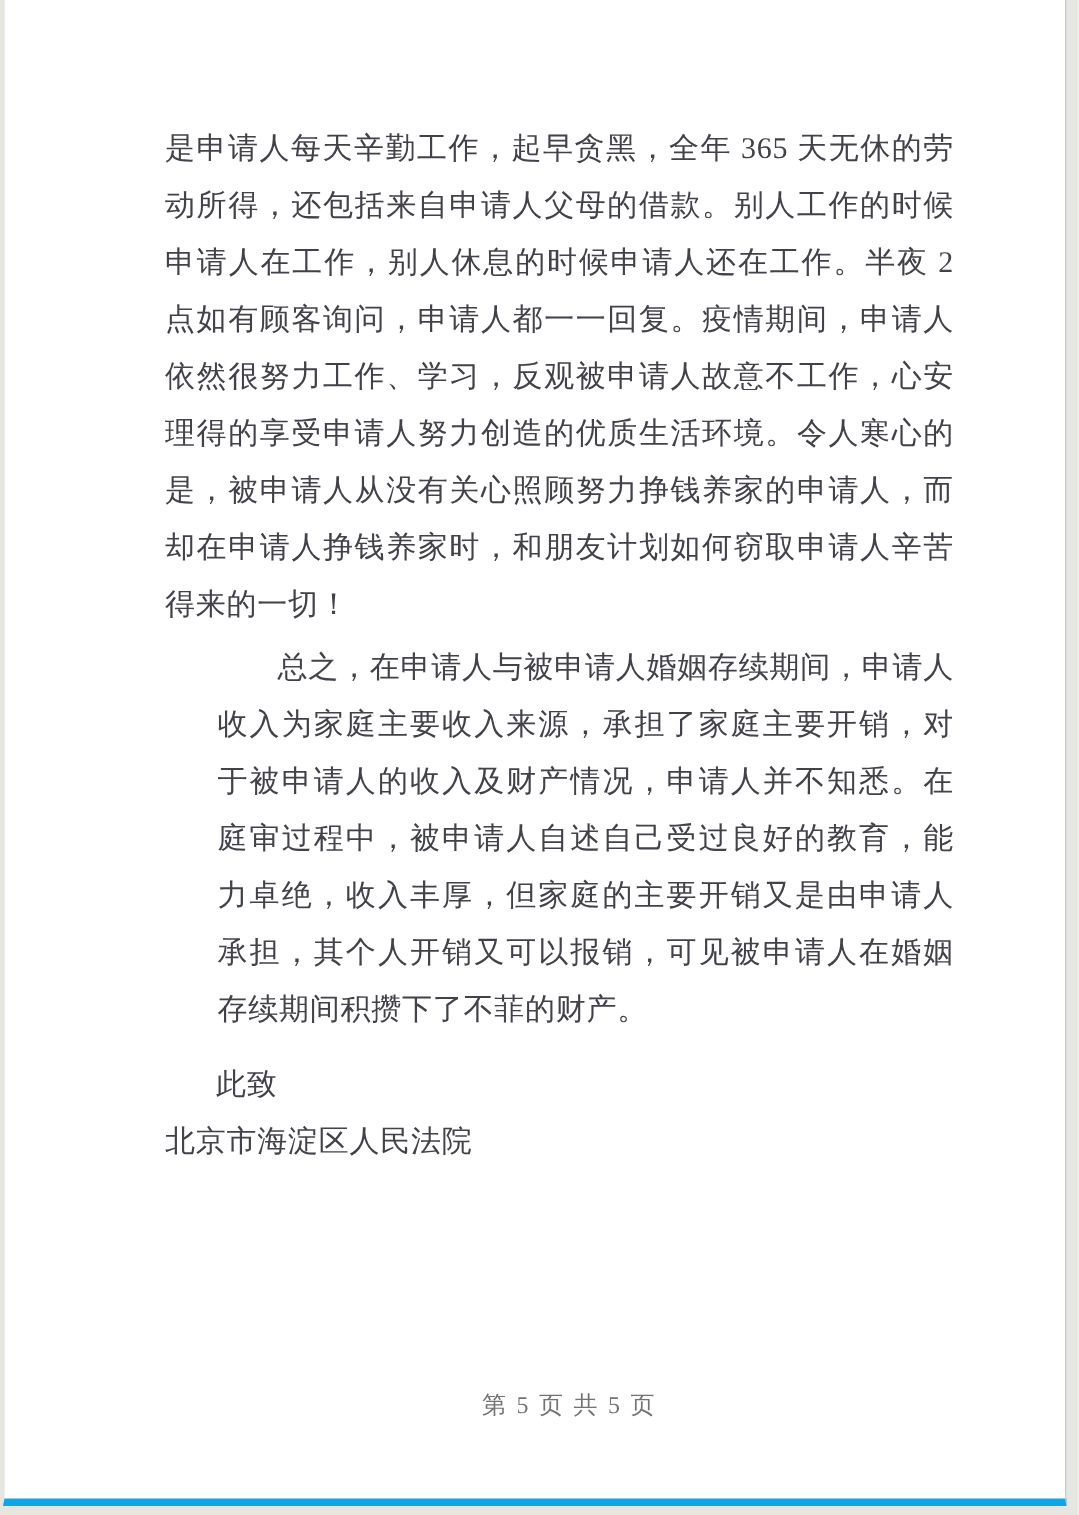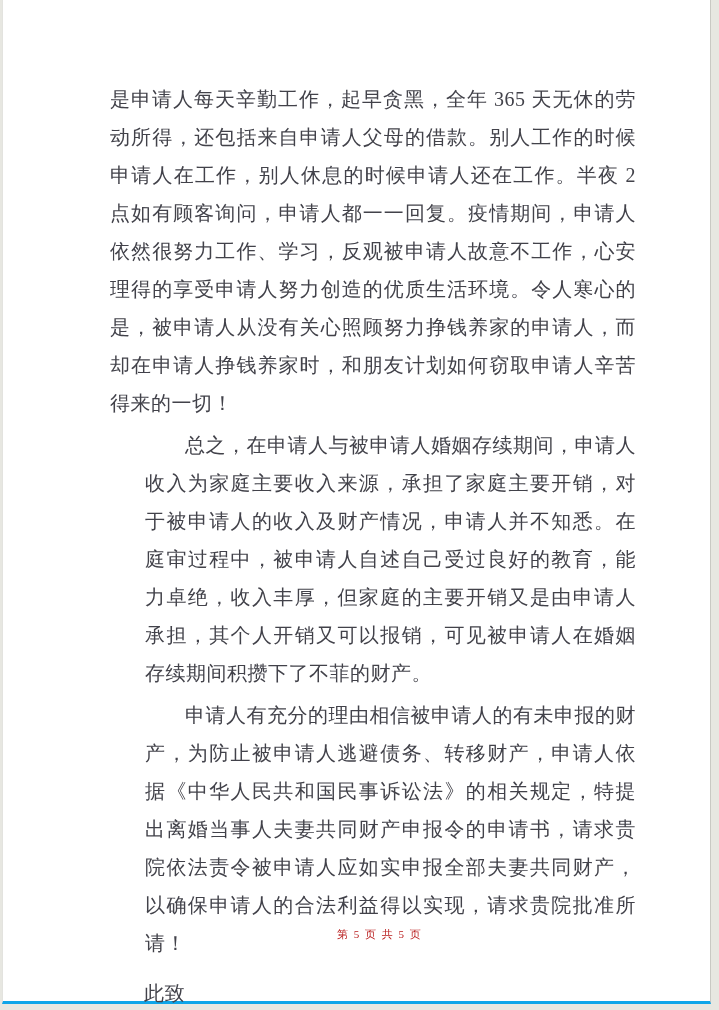--- a/index.html
+++ b/index.html
@@ -22,21 +22,21 @@
   
   .page {
     position: absolute;
     left: 2px;
     top: 0;
     right: 8px;
     bottom: 6px;
     background: #ffffff;
     border-left: 1px solid #e3e3df;
     border-right: 1px solid #c9c9c3;
-    border-bottom: 3px solid #0ea5e9;
+    border-bottom: 5px solid #0ea5e9;
   }
 
   .content {
     position: absolute;
     top: 80px;
     left: 107px;
     width: 526px;
     color: #42424a;
     font-size: 20px;
     line-height: 38px;
@@ -60,39 +60,38 @@
   .court-name {
     
   }
 
   .page-footer {
     position: absolute;
     top: 927px;
     left: 0;
     width: 100%;
     text-align: center;
-    font-size: 11px;
+    font-size: 16px;
     letter-spacing: 1.5px;
-    color: #b91c1c;
+    color: #737373;
     padding-left: 46px;
   }
 </style>
 </head>
 <body>
 
 <div class="photo">
   <div class="page">
 
     <div class="content">
 
       <p class="body-para">是申请人每天辛勤工作，起早贪黑，全年 365 天无休的劳动所得，还包括来自申请人父母的借款。别人工作的时候申请人在工作，别人休息的时候申请人还在工作。半夜 2 点如有顾客询问，申请人都一一回复。疫情期间，申请人依然很努力工作、学习，反观被申请人故意不工作，心安理得的享受申请人努力创造的优质生活环境。令人寒心的是，被申请人从没有关心照顾努力挣钱养家的申请人，而却在申请人挣钱养家时，和朋友计划如何窃取申请人辛苦得来的一切！</p>
 
       <p class="body-para indented">总之，在申请人与被申请人婚姻存续期间，申请人收入为家庭主要收入来源，承担了家庭主要开销，对于被申请人的收入及财产情况，申请人并不知悉。在庭审过程中，被申请人自述自己受过良好的教育，能力卓绝，收入丰厚，但家庭的主要开销又是由申请人承担，其个人开销又可以报销，可见被申请人在婚姻存续期间积攒下了不菲的财产。</p>
 
-      <p class="body-para indented">申请人有充分的理由相信被申请人的有未申报的财产，为防止被申请人逃避债务、转移财产，申请人依据《中华人民共和国民事诉讼法》的相关规定，特提出离婚当事人夫妻共同财产申报令的申请书，请求贵院依法责令被申请人应如实申报全部夫妻共同财产，以确保申请人的合法利益得以实现，请求贵院批准所请！</p>
 
       <p class="closing-salute">此致</p>
 
       <p class="court-name">北京市海淀区人民法院</p>
 
     </div>
 
     <div class="page-footer">第 5 页 共 5 页</div>
 
   </div>

